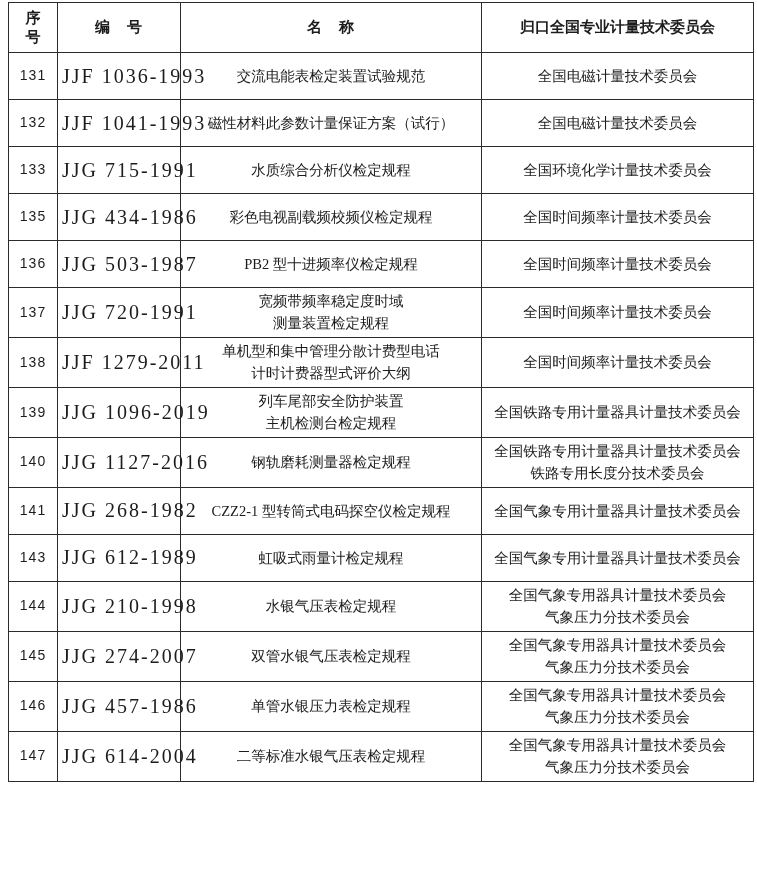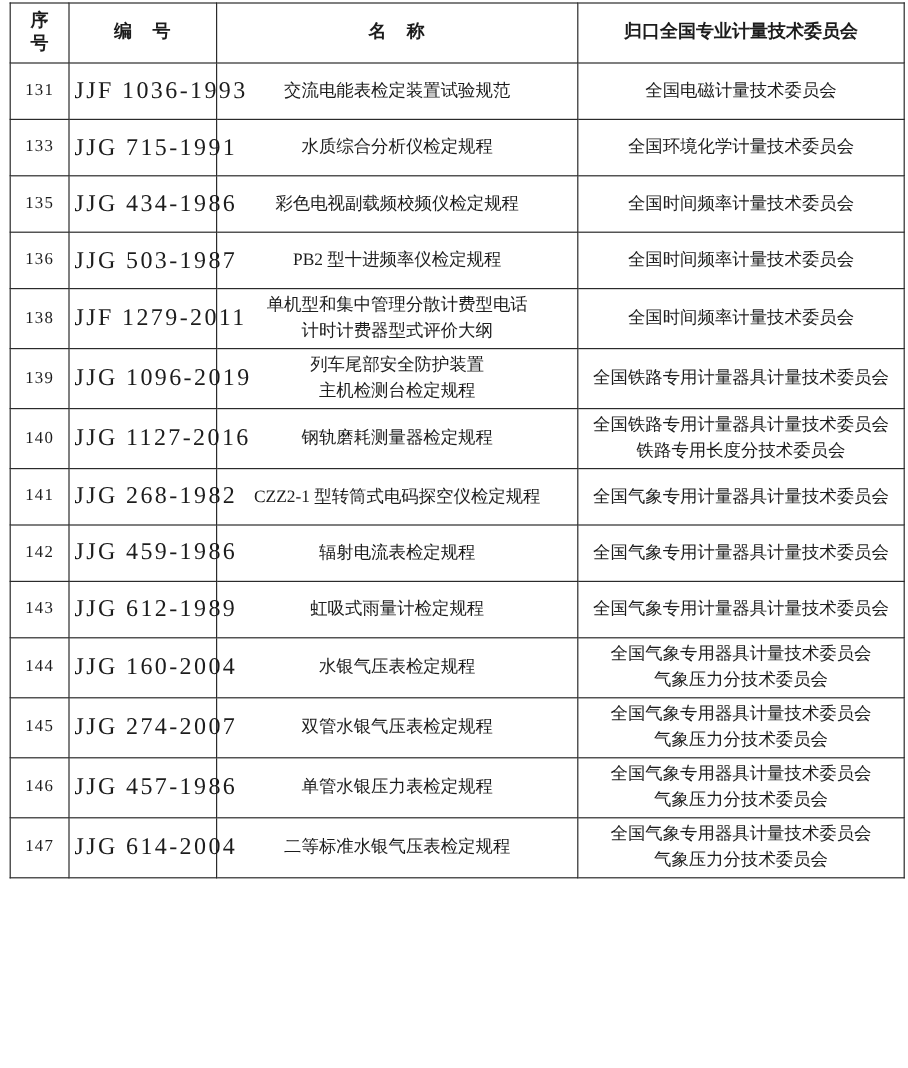--- a/index.html
+++ b/index.html
@@ -41,21 +41,21 @@
     font-weight: bold;
     font-size: 15px;
     line-height: 1.25;
   }
   .std-table tbody td {
     height: 47px;
   }
   td.cell-no {
     font-size: 14px;
     letter-spacing: 1px;
-    font-family: Liberation Serif, serif;
+    font-family: Liberation Sans, sans-serif;
     margin-top: 44px;
   }
   td.cell-code {
     font-size: 20px;
     letter-spacing: 2px;
     white-space: nowrap;
   }
   td.cell-name, td.cell-committee {
     font-size: 14.5px;
   }
@@ -84,35 +84,48 @@
       </tr>
     </thead>
     <tbody>
       <tr>
         <td class="cell-no">131</td>
         <td class="cell-code">JJF 1036-1993</td>
         <td class="cell-name">交流电能表检定装置试验规范</td>
         <td class="cell-committee">全国电磁计量技术委员会</td>
       </tr>
       <tr>
+        <td class="cell-no">132</td>
+        <td class="cell-code">JJF 1041-1993</td>
+        <td class="cell-name">磁性材料此参数计量保证方案（试行）</td>
+        <td class="cell-committee">全国电磁计量技术委员会</td>
+      </tr>
+      <tr>
         <td class="cell-no">133</td>
         <td class="cell-code">JJG 715-1991</td>
         <td class="cell-name">水质综合分析仪检定规程</td>
         <td class="cell-committee">全国环境化学计量技术委员会</td>
       </tr>
       <tr>
         <td class="cell-no">135</td>
         <td class="cell-code">JJG 434-1986</td>
         <td class="cell-name">彩色电视副载频校频仪检定规程</td>
         <td class="cell-committee">全国时间频率计量技术委员会</td>
       </tr>
       <tr>
         <td class="cell-no">136</td>
         <td class="cell-code">JJG 503-1987</td>
         <td class="cell-name">PB2 型十进频率仪检定规程</td>
+        <td class="cell-committee">全国时间频率计量技术委员会</td>
+      </tr>
+      <tr>
+        <td class="cell-no">137</td>
+        <td class="cell-code">JJG 720-1991</td>
+        <td class="cell-name">宽频带频率稳定度时域
+测量装置检定规程</td>
         <td class="cell-committee">全国时间频率计量技术委员会</td>
       </tr>
       <tr>
         <td class="cell-no">138</td>
         <td class="cell-code">JJF 1279-2011</td>
         <td class="cell-name">单机型和集中管理分散计费型电话
 计时计费器型式评价大纲</td>
         <td class="cell-committee">全国时间频率计量技术委员会</td>
       </tr>
       <tr>
@@ -129,34 +142,28 @@
         <td class="cell-committee">全国铁路专用计量器具计量技术委员会
 铁路专用长度分技术委员会</td>
       </tr>
       <tr>
         <td class="cell-no">141</td>
         <td class="cell-code">JJG 268-1982</td>
         <td class="cell-name">CZZ2-1 型转筒式电码探空仪检定规程</td>
         <td class="cell-committee">全国气象专用计量器具计量技术委员会</td>
       </tr>
       <tr>
-        <td class="cell-no">142</td>
-        <td class="cell-code">JJG 459-1986</td>
-        <td class="cell-name">辐射电流表检定规程</td>
-        <td class="cell-committee">全国气象专用计量器具计量技术委员会</td>
-      </tr>
-      <tr>
         <td class="cell-no">143</td>
         <td class="cell-code">JJG 612-1989</td>
         <td class="cell-name">虹吸式雨量计检定规程</td>
         <td class="cell-committee">全国气象专用计量器具计量技术委员会</td>
       </tr>
       <tr>
         <td class="cell-no">144</td>
-        <td class="cell-code">JJG 160-2004</td>
+        <td class="cell-code">JJG 210-1998</td>
         <td class="cell-name">水银气压表检定规程</td>
         <td class="cell-committee">全国气象专用器具计量技术委员会
 气象压力分技术委员会</td>
       </tr>
       <tr>
         <td class="cell-no">145</td>
         <td class="cell-code">JJG 274-2007</td>
         <td class="cell-name">双管水银气压表检定规程</td>
         <td class="cell-committee">全国气象专用器具计量技术委员会
 气象压力分技术委员会</td>

